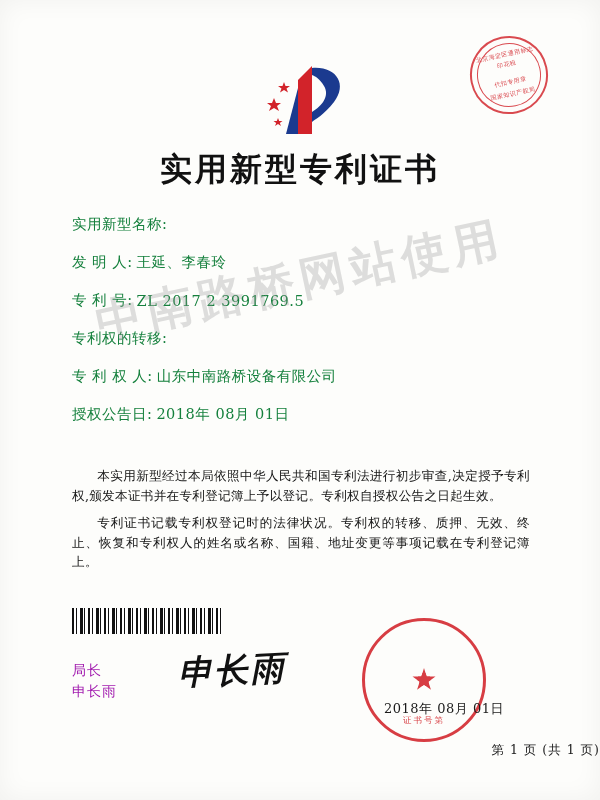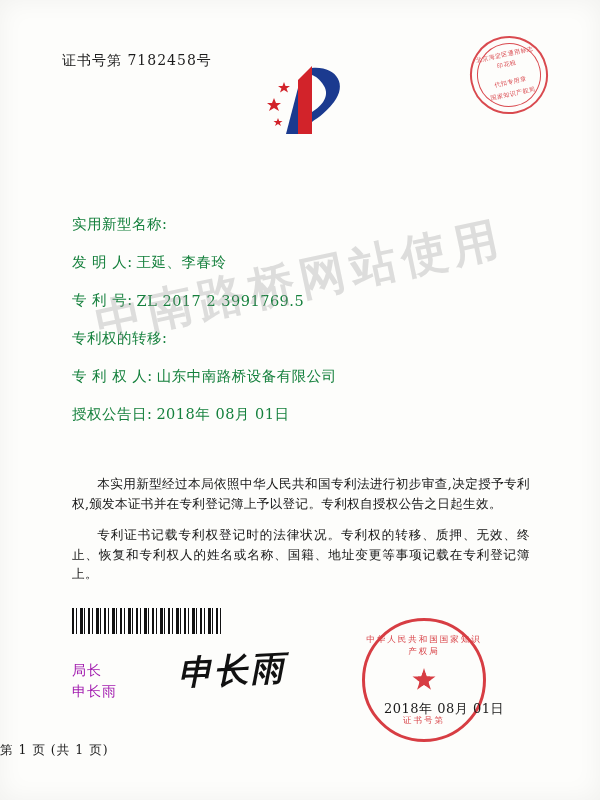--- a/index.html
+++ b/index.html
@@ -129,21 +129,21 @@
     top: 462px;
     width: 458px;
     font-family: "DejaVu Serif", serif;
     font-size: 12.6px;
     line-height: 19.5px;
     color: #151515;
     text-align: justify;
     letter-spacing: 0.3px;
   }
   .body-text p {
-    margin: 12px 0 8px 0;
+    margin: 4px 0 8px 0;
     text-indent: 2em;
   }
 
   
   .barcode {
     position: absolute;
     left: 72px;
     top: 608px;
     width: 150px;
     height: 26px;
@@ -221,21 +221,21 @@
     font-size: 13px;
     color: #1b1b1b;
     letter-spacing: 0.5px;
   }
 
   
   .footer {
     position: absolute;
     left: 0; right: 0;
     top: 742px;
-    text-align: left;
+    text-align: right;
     font-family: "DejaVu Serif", serif;
     font-size: 12.5px;
     color: #1a1a1a;
     letter-spacing: 1px;
   }
 
   
   .watermark {
     position: absolute;
     left: -10px;
@@ -251,40 +251,40 @@
     pointer-events: none;
     white-space: nowrap;
   }
 </style>
 </head>
 <body>
 
 <div class="page">
   <div class="paper-edge"></div>
 
-  <div class="serial">证书号第 7182458号</div>
 
   <div class="stamp-round">
     <div class="st-txt t1">北京海淀区通用标志</div>
     <div class="st-txt t2">印花税</div>
     <div class="st-txt t3">代扣专用章</div>
     <div class="st-txt t4">国家知识产权局</div>
   </div>
 
   <div class="logo">
     <svg viewBox="0 0 86 78" width="86" height="78" aria-hidden="true">
       <path d="M36 76 L36 22 L50 8 L50 76 Z" fill="#d2232a"></path>
       <path d="M36 76 L36 30 L24 76 Z" fill="#1b3a8f"></path>
       <path d="M50 10 C 74 8, 86 26, 72 44 C 62 57, 52 62, 50 64 L50 54 C 60 48, 68 38, 62 28 C 58 21, 53 18, 50 17 Z" fill="#1b3a8f"></path>
       <polygon points="12,40 14,45 19,45 15,48 17,53 12,50 7,53 9,48 5,45 10,45" fill="#d2232a"></polygon>
       <polygon points="22,24 23.5,28 28,28 24.5,30.5 26,34.5 22,32 18,34.5 19.5,30.5 16,28 20.5,28" fill="#d2232a"></polygon>
       <polygon points="16,60 17.2,63 20.5,63 17.8,65 19,68 16,66 13,68 14.2,65 11.5,63 14.8,63" fill="#d2232a"></polygon>
     </svg>
   </div>
 
+  <div class="doc-title">实用新型专利证书</div>
 
   <div class="fields">
     <div class="field-row">
       <span class="field-label">实用新型名称:</span>
     </div>
     <div class="field-row">
       <span class="field-label">发 明 人:</span>
       <span class="field-value">王延、李春玲</span>
     </div>
     <div class="field-row">
@@ -311,21 +311,20 @@
 
   <div class="barcode"></div>
 
   <div class="sig-label">
     <div>局长</div>
     <div>申长雨</div>
   </div>
   <div class="sig-hand">申长雨</div>
 
   <div class="seal">
-    <div class="seal-arc top">中华人民共和国国家知识产权局</div>
     <div class="seal-arc bottom">证书号第</div>
   </div>
   <div class="seal-date">2018年 08月 01日</div>
 
   <div class="watermark">中南路桥网站使用</div>
 
   <div class="footer">第 1 页 (共 1 页)</div>
 </div>
 
 </body></html>

